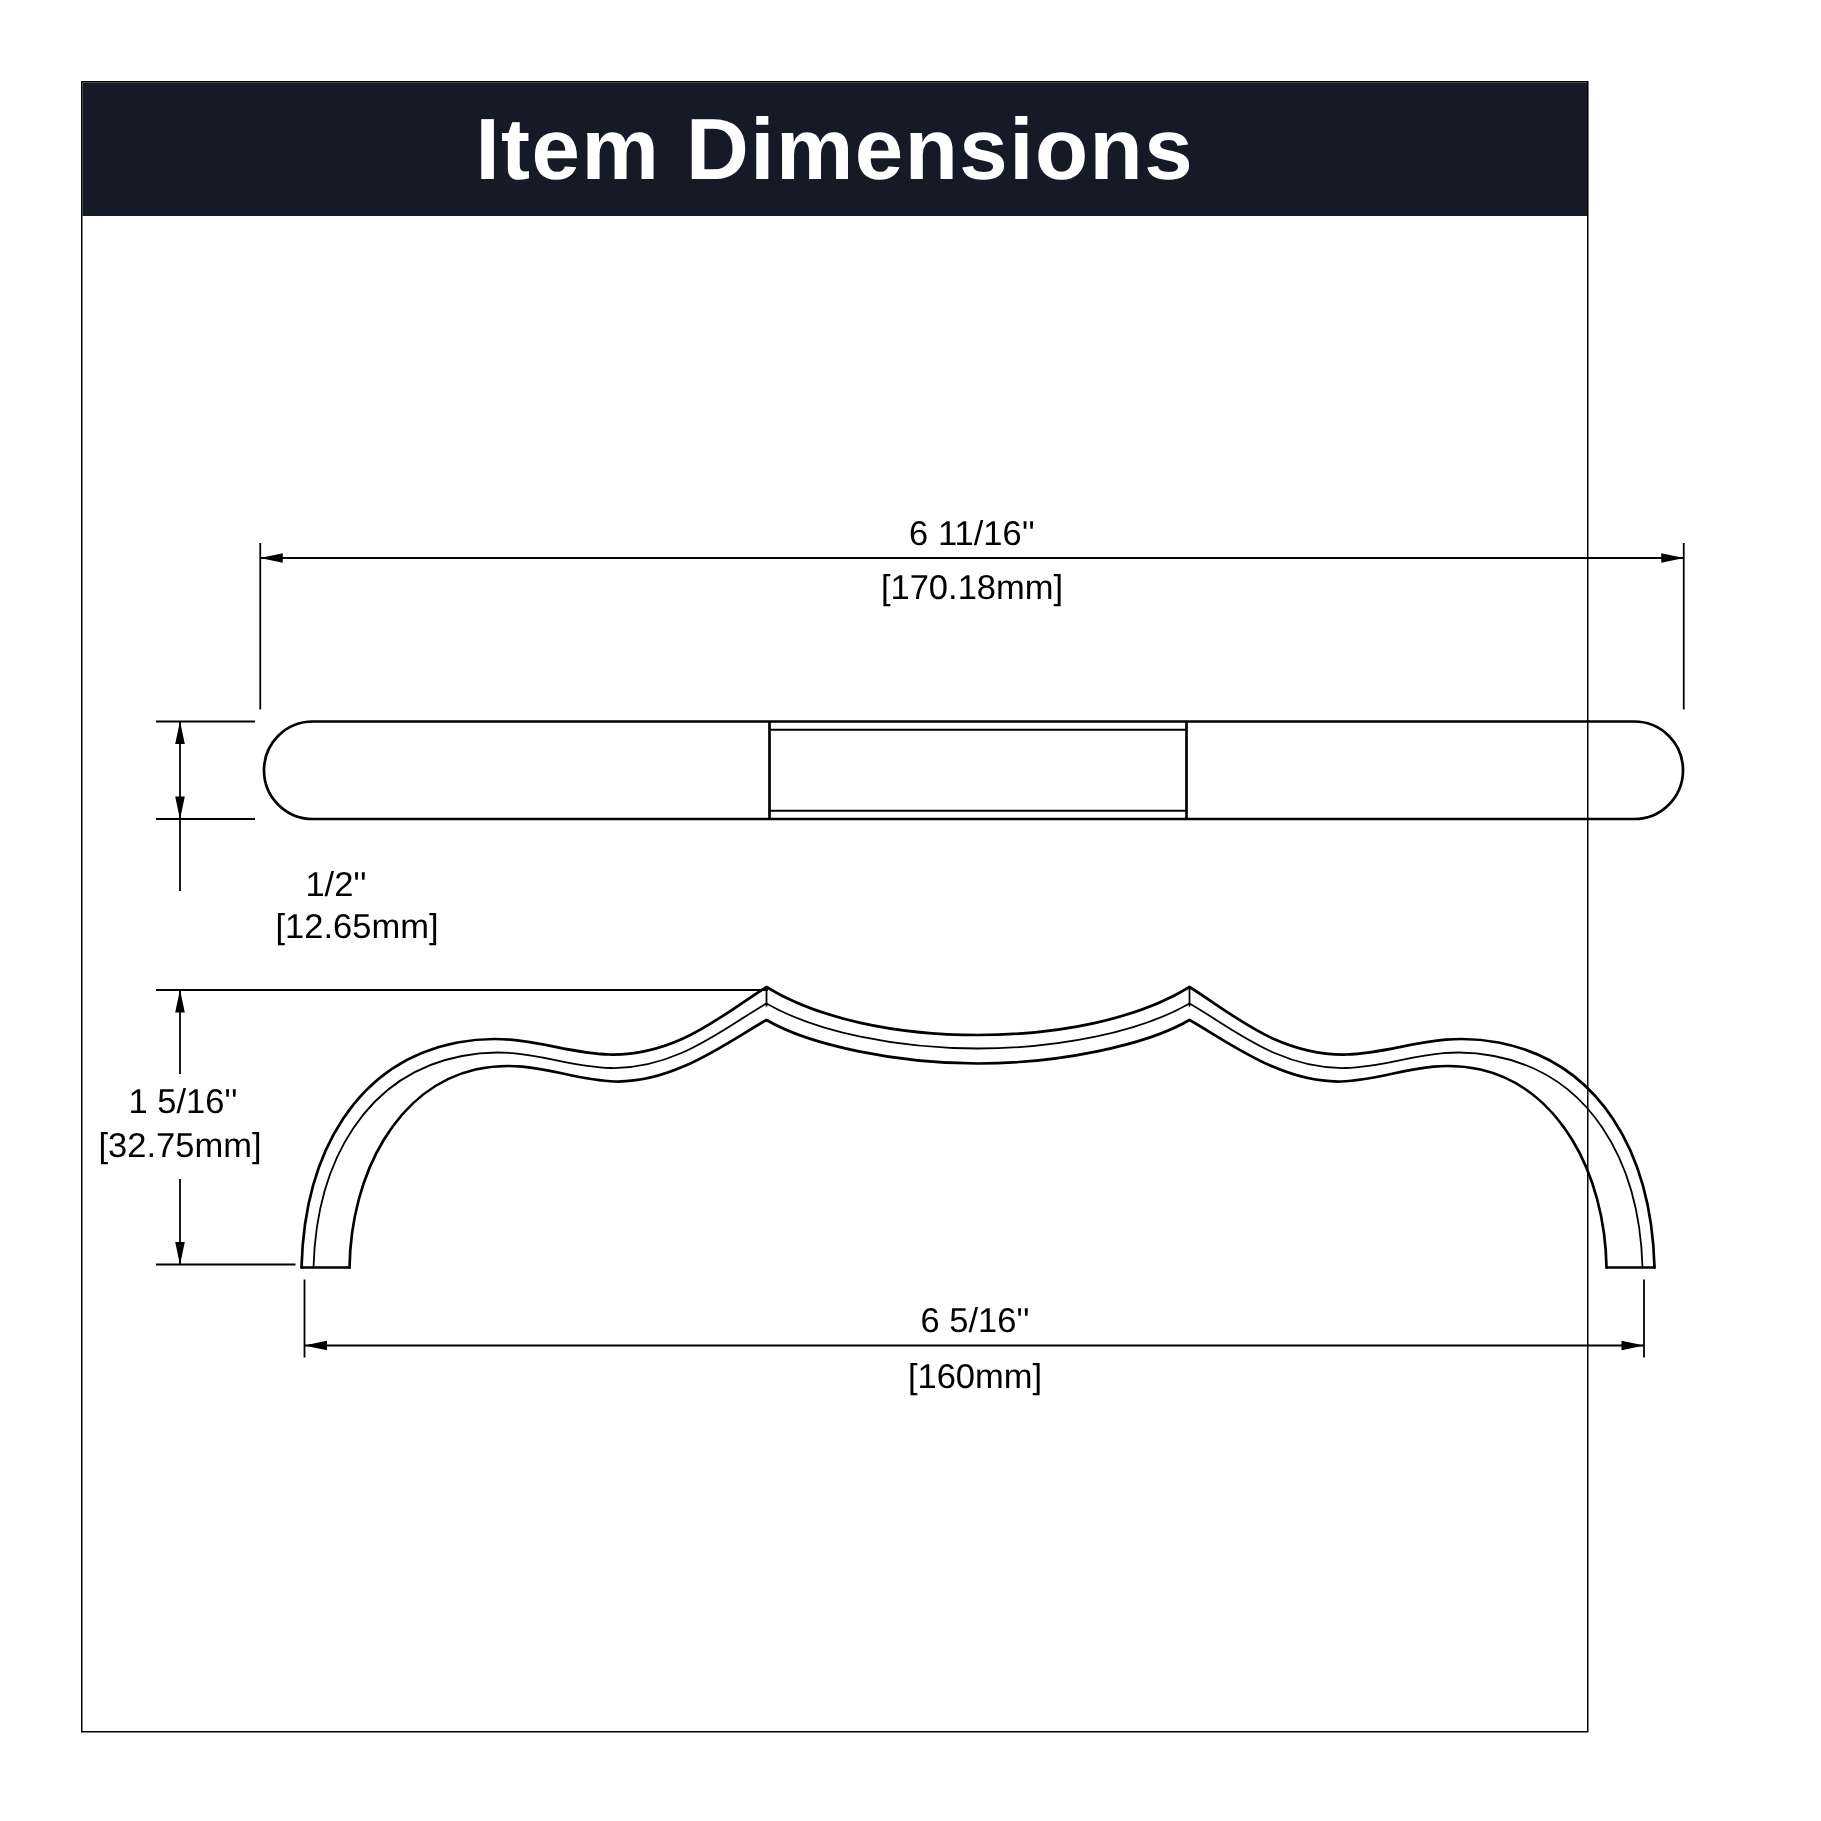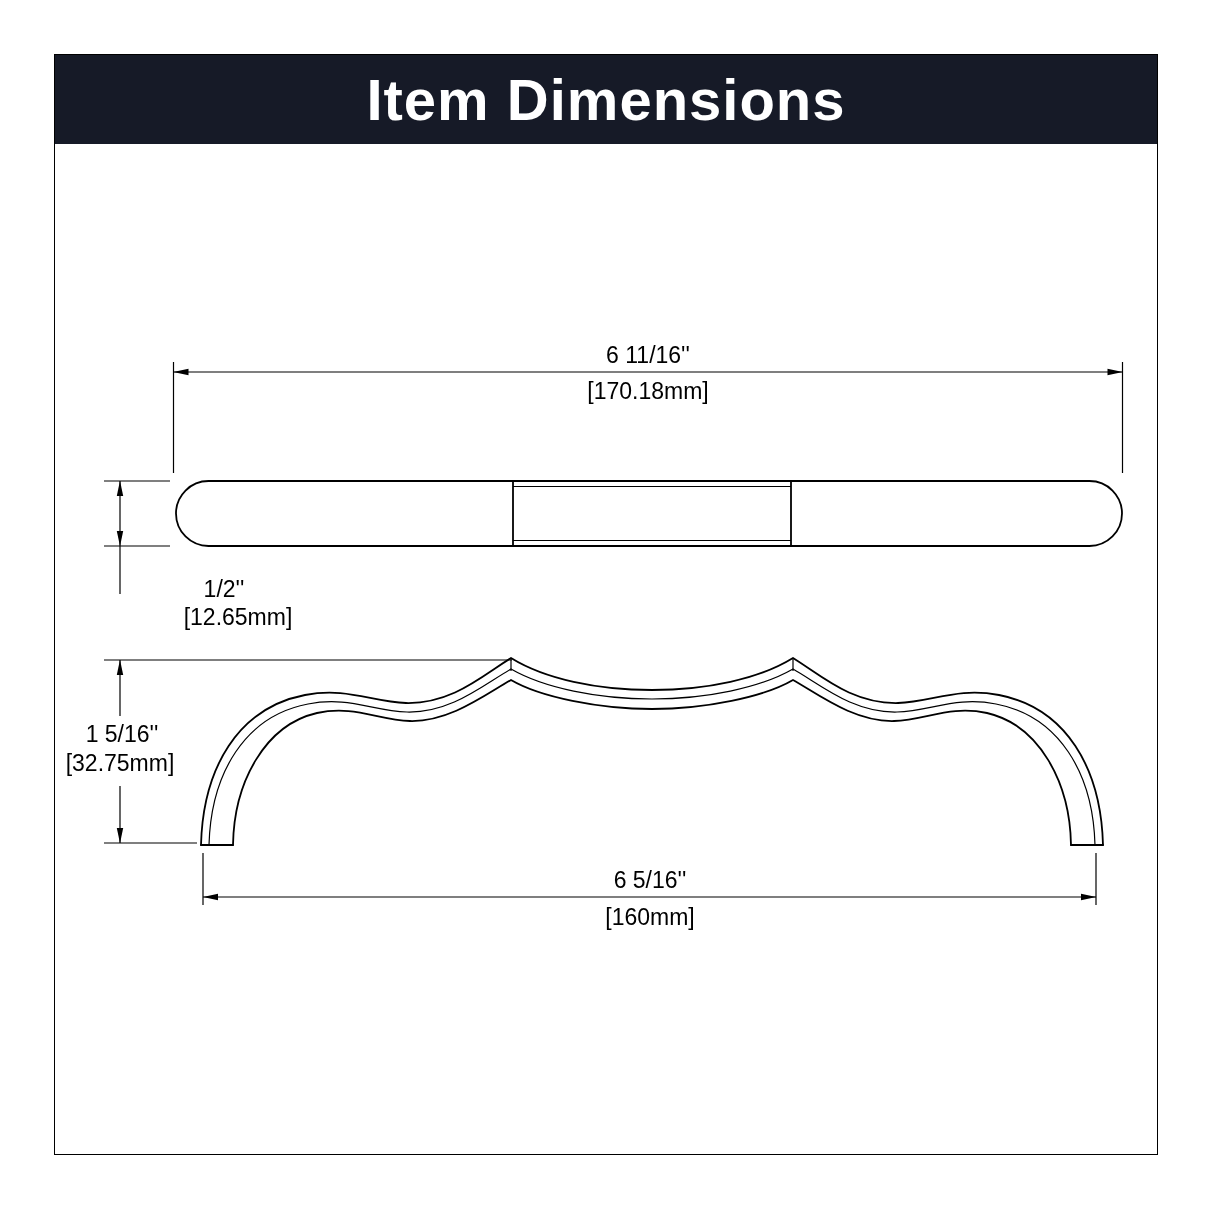--- a/index.html
+++ b/index.html
@@ -9,21 +9,21 @@
     height: 1214px;
     background: #ffffff;
     font-family: "Liberation Sans", sans-serif;
     position: relative;
     overflow: hidden;
   }
   .frame {
     position: absolute;
     left: 54px;
     top: 54px;
-    width: 1104px;
+    width: 1005px;
     height: 1101px;
     border: 1.5px solid #000000;
     background: #ffffff;
     box-sizing: border-box;
   }
   .header-bar {
     position: absolute;
     left: 0;
     top: 0;
     width: 100%;

